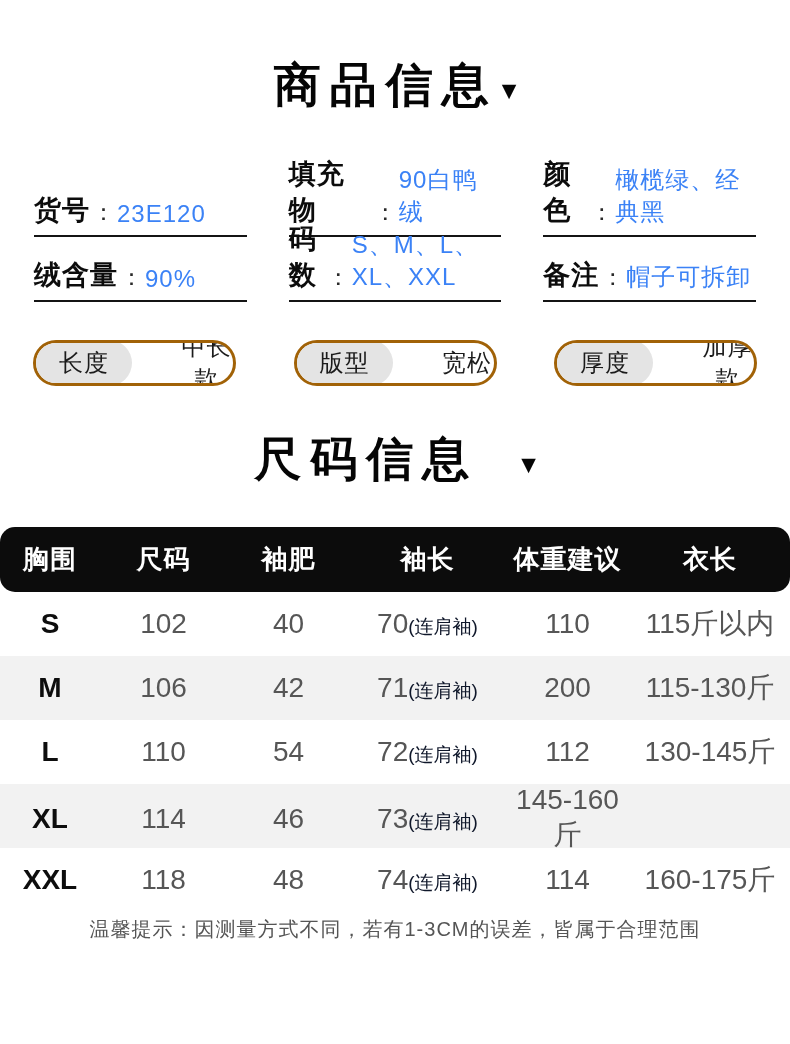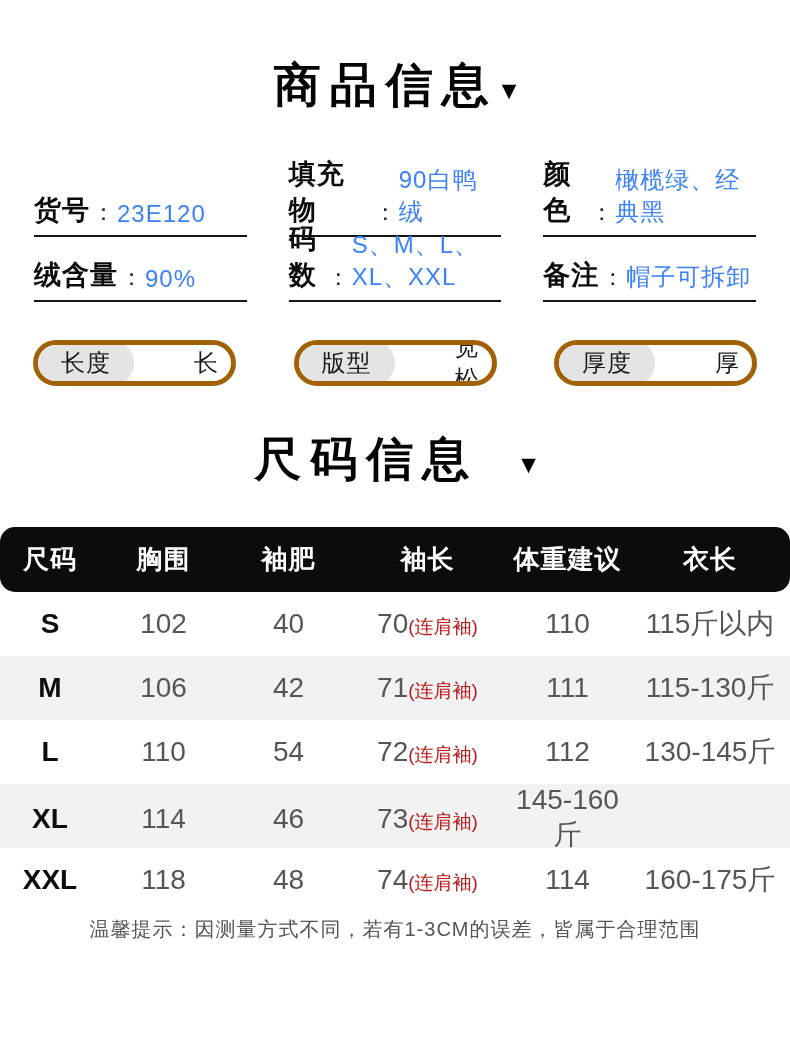--- a/index.html
+++ b/index.html
@@ -34,21 +34,21 @@
   .info-colon{ font-size:23px; color:#2a2a2a; margin:0 2px; }
   .info-value{ font-size:24px; color:#3b82f6; letter-spacing:1px; }
 
   
   .pill-row{
     margin-top:38px; padding:0 33px;
     display:flex; justify-content:space-between;
   }
   .pill{
     width:203px; height:46px;
-    border:5px solid #a16207; border-radius:23px;
+    border:3px solid #a16207; border-radius:23px;
     background:#ffffff;
     display:flex; align-items:center; overflow:hidden;
   }
   .pill-label{
     height:46px; min-width:96px; padding:0 18px;
     background:#e4e4e4; border-radius:23px;
     display:flex; align-items:center; justify-content:center;
     font-size:24px; color:#1b1b1b; letter-spacing:1px;
   }
   .pill-value{
@@ -63,21 +63,21 @@
     align-items:center; height:64px;
   }
   .t-head{
     background:#0c0c0c; border-radius:15px; height:65px; color:#ffffff;
   }
   .t-head .cell{ font-size:26px; font-weight:700; letter-spacing:1px; }
   .cell{ text-align:center; }
   .row-stripe{ background:#f2f2f2; }
   .cell-size{ font-size:28px; font-weight:700; color:#0d0d0d; }
   .cell-num{ font-size:28px; font-weight:400; color:#565656; }
-  .cell-note{ font-size:19px; color:#b91c1c; }
+  .cell-note{ font-size:19px; color:#0f172a; }
 
   
   .footer-tip{
     margin-top:4px; text-align:center;
     font-size:20px; color:#555555; letter-spacing:1px;
   }
 </style>
 </head>
 <body>
 
@@ -134,43 +134,43 @@
   </div>
 </div>
 
 <div class="section-title title-size">
   <span>尺码信息</span>
   <span class="caret">▼</span>
 </div>
 
 <div class="size-table">
   <div class="t-row t-head">
+    <span class="cell">胸围</span>
     <span class="cell">尺码</span>
-    <span class="cell">胸围</span>
     <span class="cell">袖肥</span>
     <span class="cell">袖长</span>
     <span class="cell">体重建议</span>
     <span class="cell">衣长</span>
   </div>
 
   <div class="t-row">
     <span class="cell cell-size">S</span>
     <span class="cell cell-num">102</span>
     <span class="cell cell-num">40</span>
     <span class="cell cell-num"><span>70</span><span class="cell-note">(连肩袖)</span></span>
     <span class="cell cell-num">110</span>
     <span class="cell cell-num">115斤以内</span>
   </div>
 
   <div class="t-row row-stripe">
     <span class="cell cell-size">M</span>
     <span class="cell cell-num">106</span>
     <span class="cell cell-num">42</span>
     <span class="cell cell-num"><span>71</span><span class="cell-note">(连肩袖)</span></span>
-    <span class="cell cell-num">111</span>
+    <span class="cell cell-num">200</span>
     <span class="cell cell-num">115-130斤</span>
   </div>
 
   <div class="t-row">
     <span class="cell cell-size">L</span>
     <span class="cell cell-num">110</span>
     <span class="cell cell-num">54</span>
     <span class="cell cell-num"><span>72</span><span class="cell-note">(连肩袖)</span></span>
     <span class="cell cell-num">112</span>
     <span class="cell cell-num">130-145斤</span>

